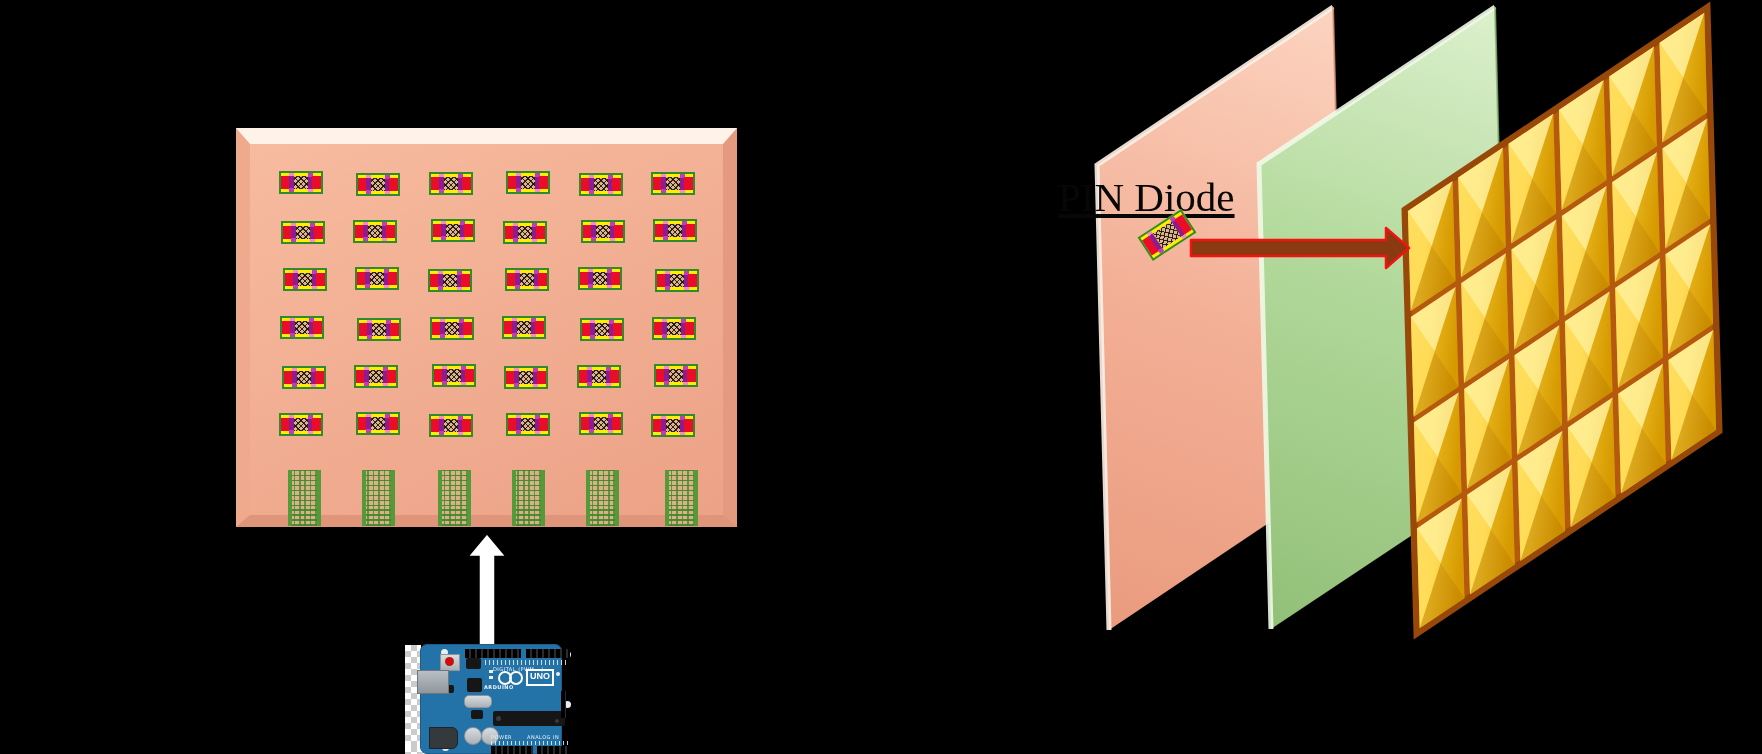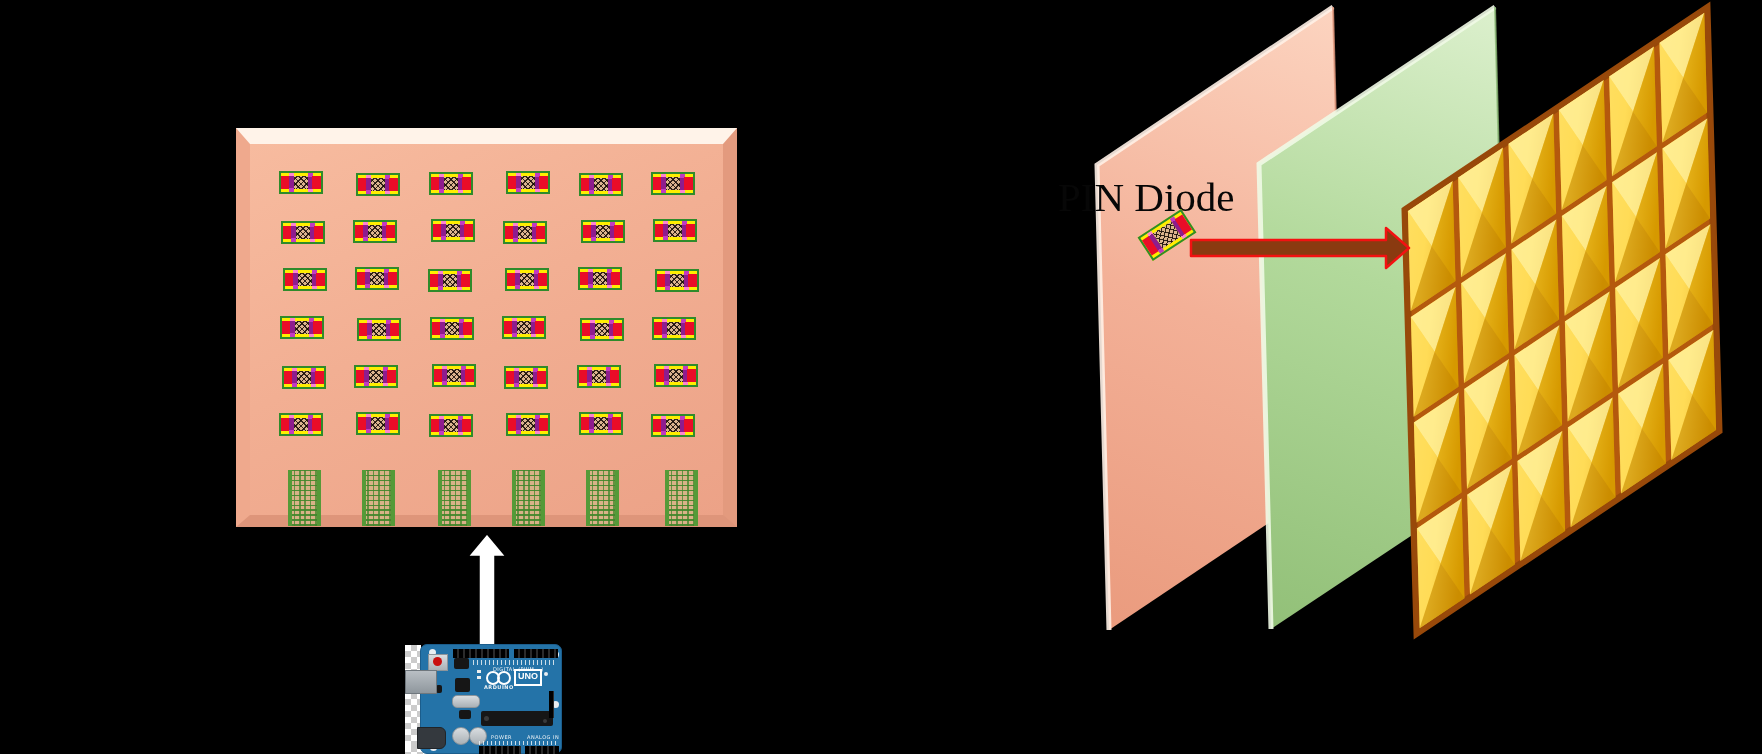--- a/index.html
+++ b/index.html
@@ -31,34 +31,34 @@
         background-image:
           linear-gradient(90deg,#559a38 0 4px,rgba(0,0,0,0) 4px calc(100% - 4px),#559a38 calc(100% - 4px)),
           repeating-linear-gradient(0deg,rgba(64,134,42,.9) 0 1.5px,rgba(0,0,0,0) 1.5px 5px),
           repeating-linear-gradient(90deg,rgba(64,134,42,.75) 0 1.5px,rgba(0,0,0,0) 1.5px 5.5px);}
 
   
   #overlay{position:absolute;left:0;top:0;width:1762px;height:754px;pointer-events:none;}
 
   
   #pin-label{position:absolute;left:1058px;top:173px;color:#070707;
-      font-family:"Liberation Serif","DejaVu Serif",serif;font-size:41px;white-space:nowrap;}
+      font-family:"Liberation Serif","DejaVu Serif",serif;font-size:41px;white-space:nowrap;text-decoration:underline;}
 
   
   #mini-diode{left:1141px;top:221px;width:52px;height:28px;transform:rotate(-33deg);}
 
   
   #arduino{position:absolute;left:405px;top:643px;width:160px;height:111px;}
   .checker{position:absolute;background:#fff;
       background-image:linear-gradient(45deg,#cbcbcb 25%,transparent 25%,transparent 75%,#cbcbcb 75%),
                        linear-gradient(45deg,#cbcbcb 25%,transparent 25%,transparent 75%,#cbcbcb 75%);
       background-size:12px 12px;background-position:0 0,6px 6px;}
   #pcb{position:absolute;left:15px;top:1px;width:142px;height:110px;background:#2473a8;
        border:1px solid #1b5d8c;border-radius:7px;box-sizing:border-box;}
-  .part{position:absolute;}
+  .part{position:absolute;margin-left:12px;}
   .hole{width:7px;height:7px;border-radius:50%;background:#e9eef2;}
   .hdr{background:#141414;background-image:repeating-linear-gradient(90deg,#000 0 4px,#2b2b2b 4px 6px);}
   .pins{background-image:repeating-linear-gradient(90deg,#e9f0f4 0 1px,transparent 1px 4px);opacity:.85;}
   .microtxt{position:absolute;color:#eef3f6;font-size:5px;line-height:5px;white-space:nowrap;
        font-family:"DejaVu Sans",sans-serif;letter-spacing:.5px;}
   .logo-ring{width:10px;height:10px;border:2.5px solid #fff;border-radius:50%;background:transparent;}
   #uno-box{border:2px solid #fff;color:#fff;font-weight:bold;font-size:9px;line-height:11px;
        text-align:center;font-family:"Liberation Sans",sans-serif;}
   .chip{background:#161616;border-radius:2px;}
   .silver{background:linear-gradient(180deg,#d9dde0,#aab1b6);border:1px solid #8d959b;}

